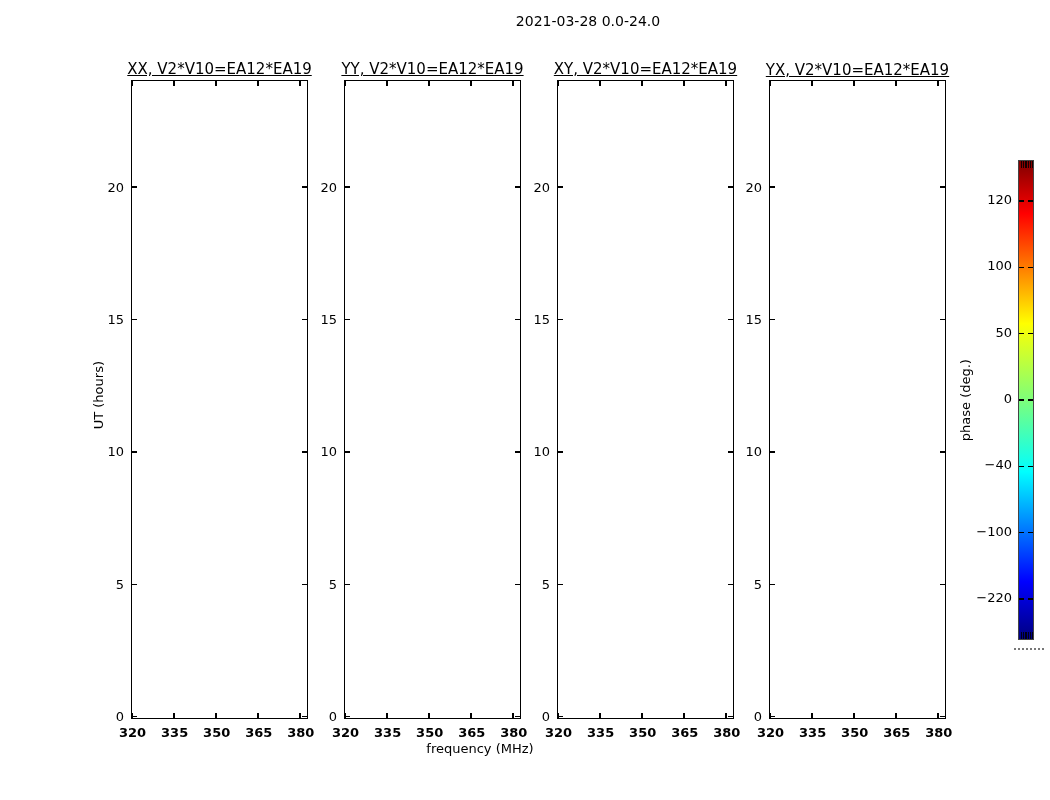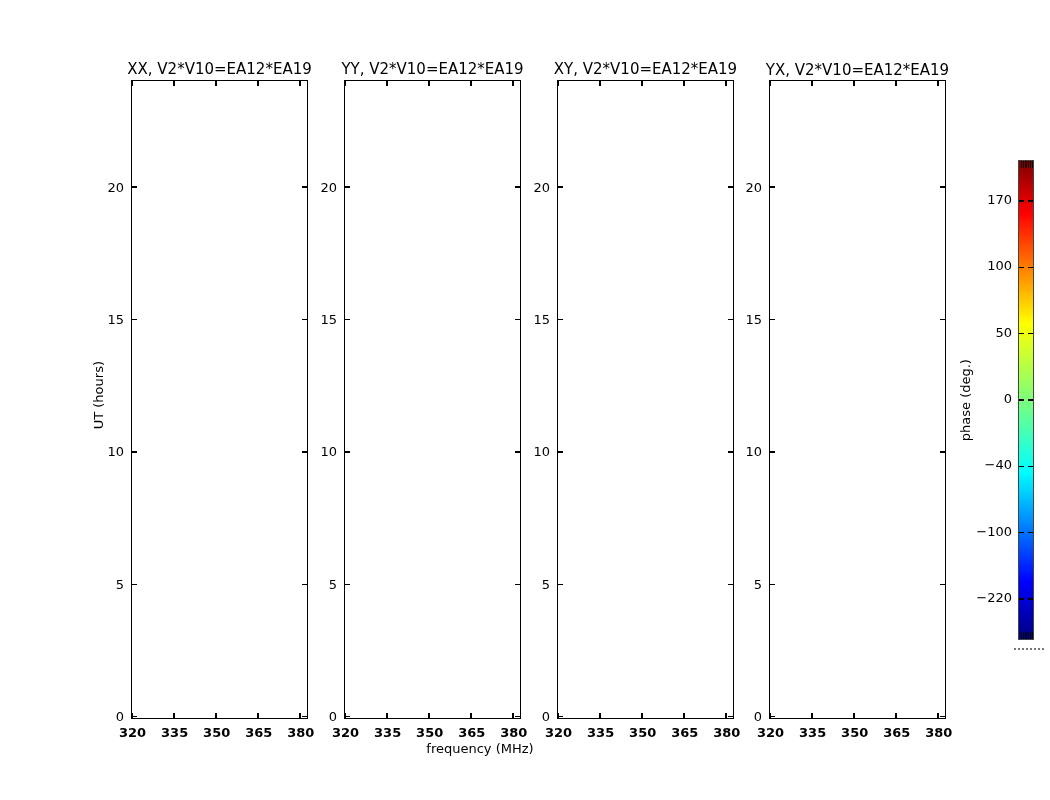--- a/index.html
+++ b/index.html
@@ -18,20 +18,21 @@
   .panel{
     position:absolute;
     border:1.6px solid #000;
     background:#fff;
     box-sizing:border-box;
   }
   .panel-title{
     position:absolute;
     text-align:center;font-size:15px;line-height:1.1;
     white-space:nowrap;
+    text-decoration:underline;
   }
   .tick{position:absolute;background:#000;}
   .ticklabel{
     position:absolute;font-size:13px;line-height:1.15;
     white-space:nowrap;
   }
   .ticklabel.xt{transform:translateX(-50%);font-weight:bold;}
   .ticklabel.yt{text-align:right;}
   .axis-label{
     position:absolute;font-size:13px;line-height:1.1;text-align:center;
@@ -46,20 +47,21 @@
   .cb-hatch{position:absolute;width:1px;background:rgba(0,0,0,0.85);}
   .cb-dotline{
     position:absolute;height:0;
     border-top:2px dotted #777;
   }
 </style>
 </head>
 <body>
 
 <div class="fig" id="figure">
+  <div class="fig-title">2021-03-28 0.0-24.0</div>
 
   <div id="panels-root">
       <div class="panel" style="left: 131px; top: 80px; width: 177px; height: 639px;">
         <div class="tick" style="left: -0.7px; bottom: 0px; width: 1.4px; height: 5px;"></div>
         <div class="tick" style="left: -0.7px; top: 0px; width: 1.4px; height: 5px;"></div>
         <div class="tick" style="left: 41.3484px; bottom: 0px; width: 1.4px; height: 5px;"></div>
         <div class="tick" style="left: 41.3484px; top: 0px; width: 1.4px; height: 5px;"></div>
         <div class="tick" style="left: 83.3968px; bottom: 0px; width: 1.4px; height: 5px;"></div>
         <div class="tick" style="left: 83.3968px; top: 0px; width: 1.4px; height: 5px;"></div>
         <div class="tick" style="left: 125.445px; bottom: 0px; width: 1.4px; height: 5px;"></div>
@@ -217,21 +219,21 @@
         <div class="cb-hatch" style="left: 5.6px; bottom: 0px; height: 7px;"></div>
         <div class="cb-hatch" style="left: 7.4px; top: 0px; height: 7px;"></div>
         <div class="cb-hatch" style="left: 7.4px; bottom: 0px; height: 7px;"></div>
         <div class="cb-hatch" style="left: 9.2px; top: 0px; height: 7px;"></div>
         <div class="cb-hatch" style="left: 9.2px; bottom: 0px; height: 7px;"></div>
         <div class="cb-hatch" style="left: 11px; top: 0px; height: 7px;"></div>
         <div class="cb-hatch" style="left: 11px; bottom: 0px; height: 7px;"></div>
         <div class="cb-hatch" style="left: 12.8px; top: 0px; height: 7px;"></div>
         <div class="cb-hatch" style="left: 12.8px; bottom: 0px; height: 7px;"></div>
       </div>
-      <div class="ticklabel yt" style="left: 954px; width: 58px; top: 192.833px;">170</div>
+      <div class="ticklabel yt" style="left: 954px; width: 58px; top: 192.833px;">120</div>
       <div class="ticklabel yt" style="left: 954px; width: 58px; top: 259.222px;">100</div>
       <div class="ticklabel yt" style="left: 954px; width: 58px; top: 325.611px;">50</div>
       <div class="ticklabel yt" style="left: 954px; width: 58px; top: 392px;">0</div>
       <div class="ticklabel yt" style="left: 954px; width: 58px; top: 458.389px;">−40</div>
       <div class="ticklabel yt" style="left: 954px; width: 58px; top: 524.778px;">−100</div>
       <div class="ticklabel yt" style="left: 954px; width: 58px; top: 591.167px;">−220</div>
       <div class="cb-dotline" style="left: 1014px; top: 648px; width: 30px;"></div>
     </div>
 
   <div class="axis-label vlabel" style="left:906px;top:393px;width:120px;">phase (deg.)</div>

